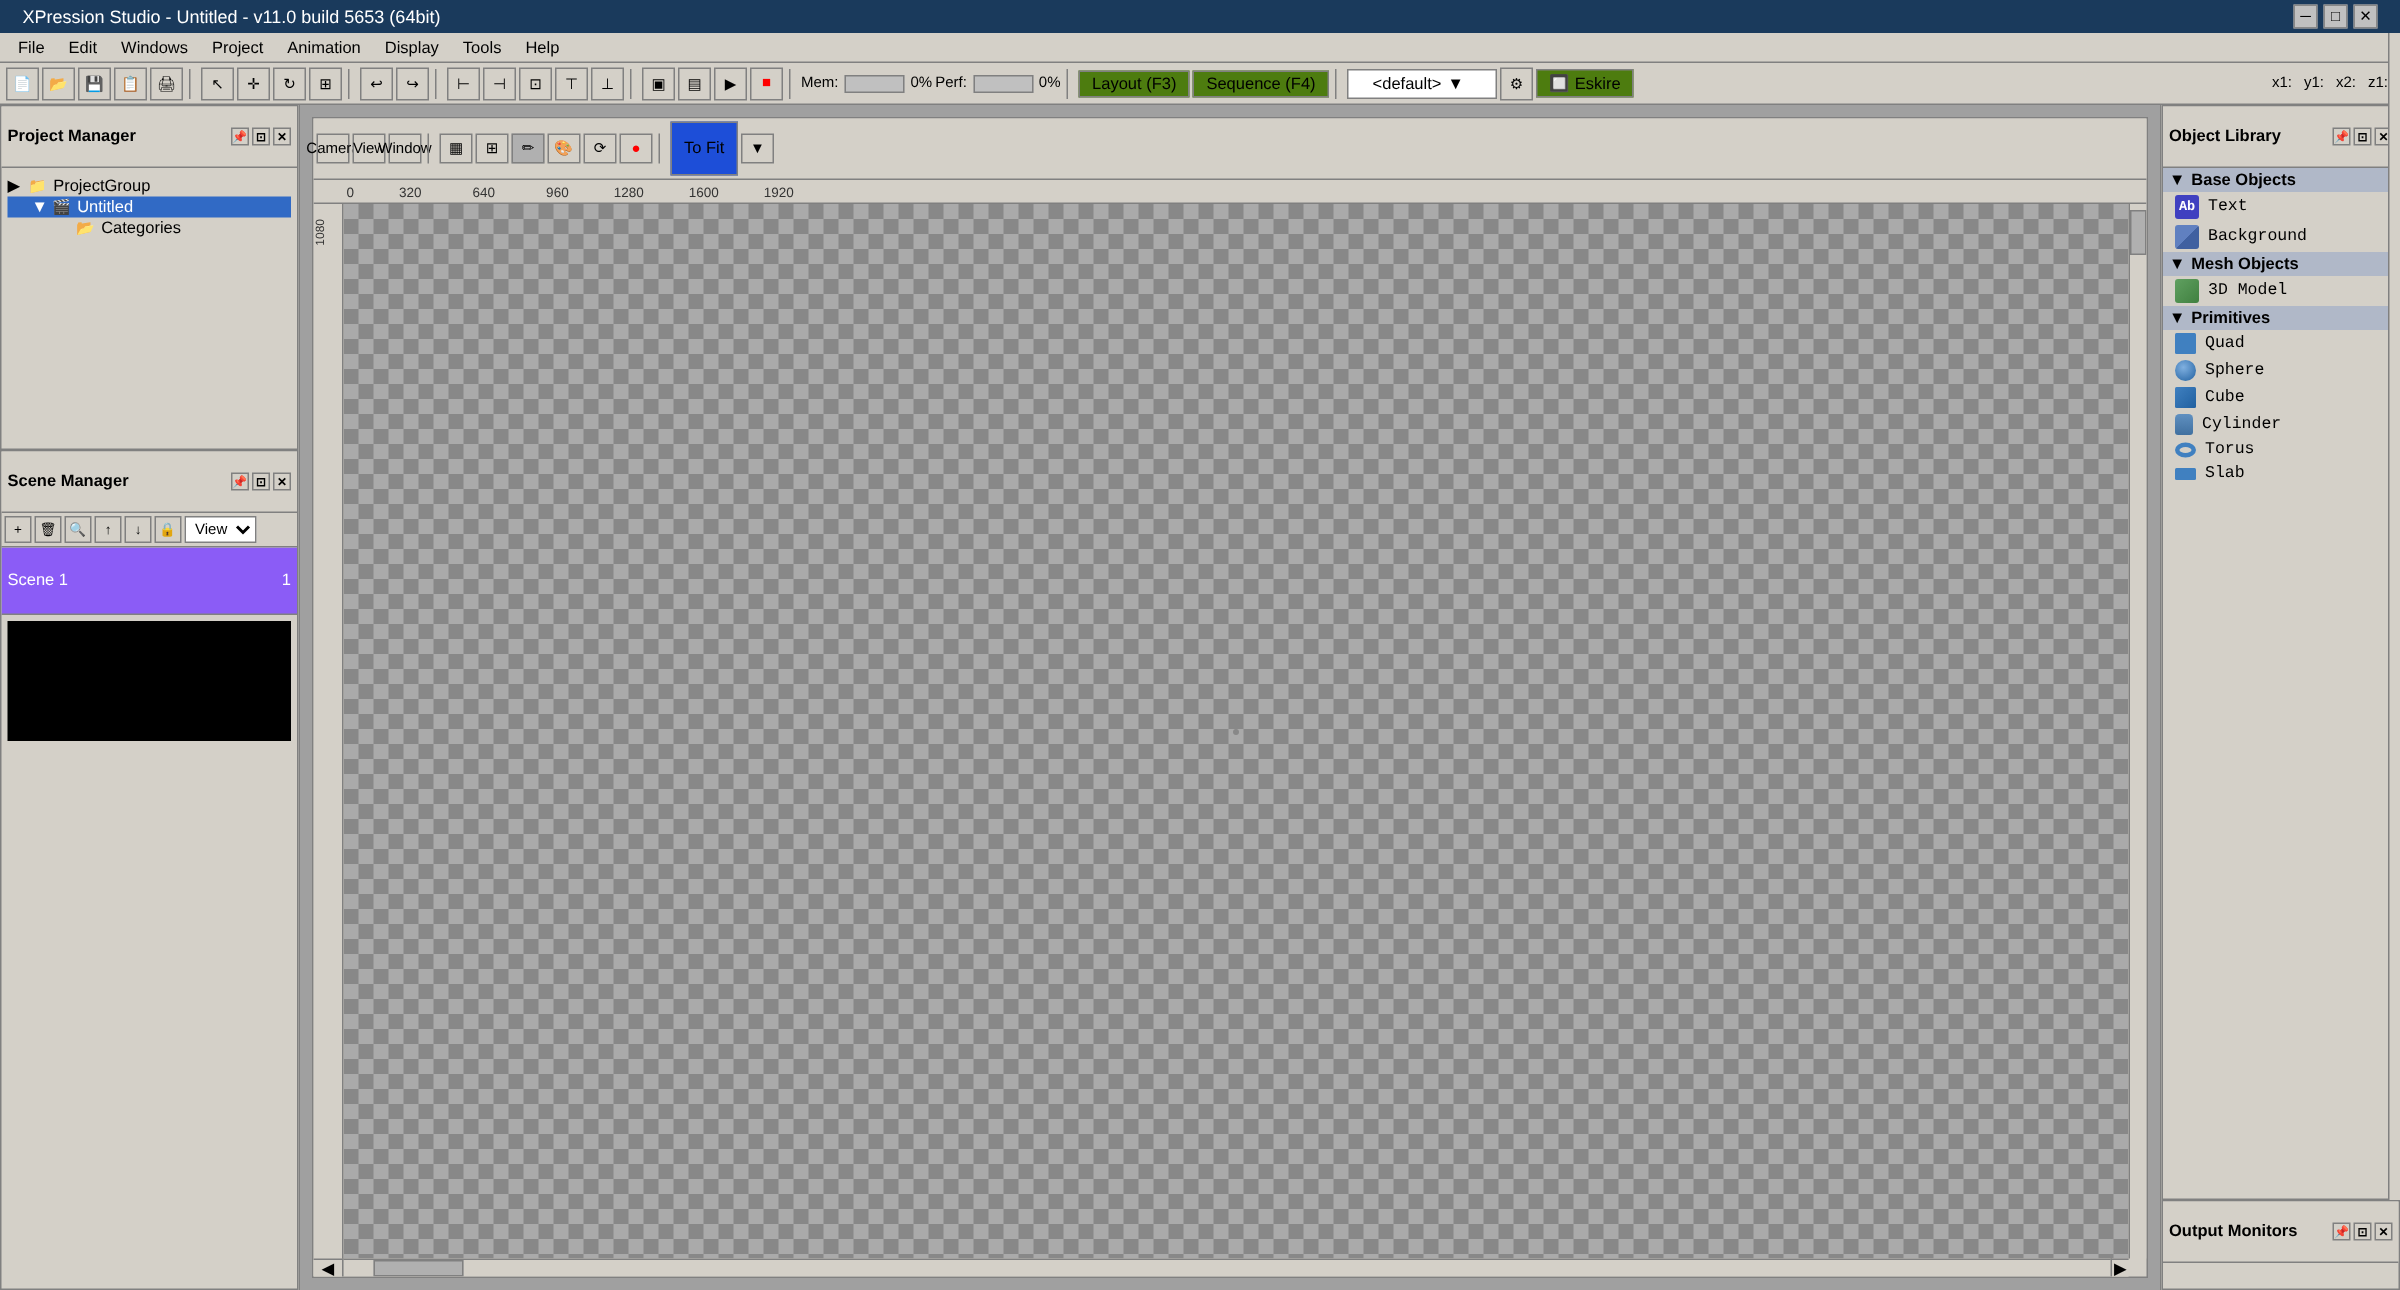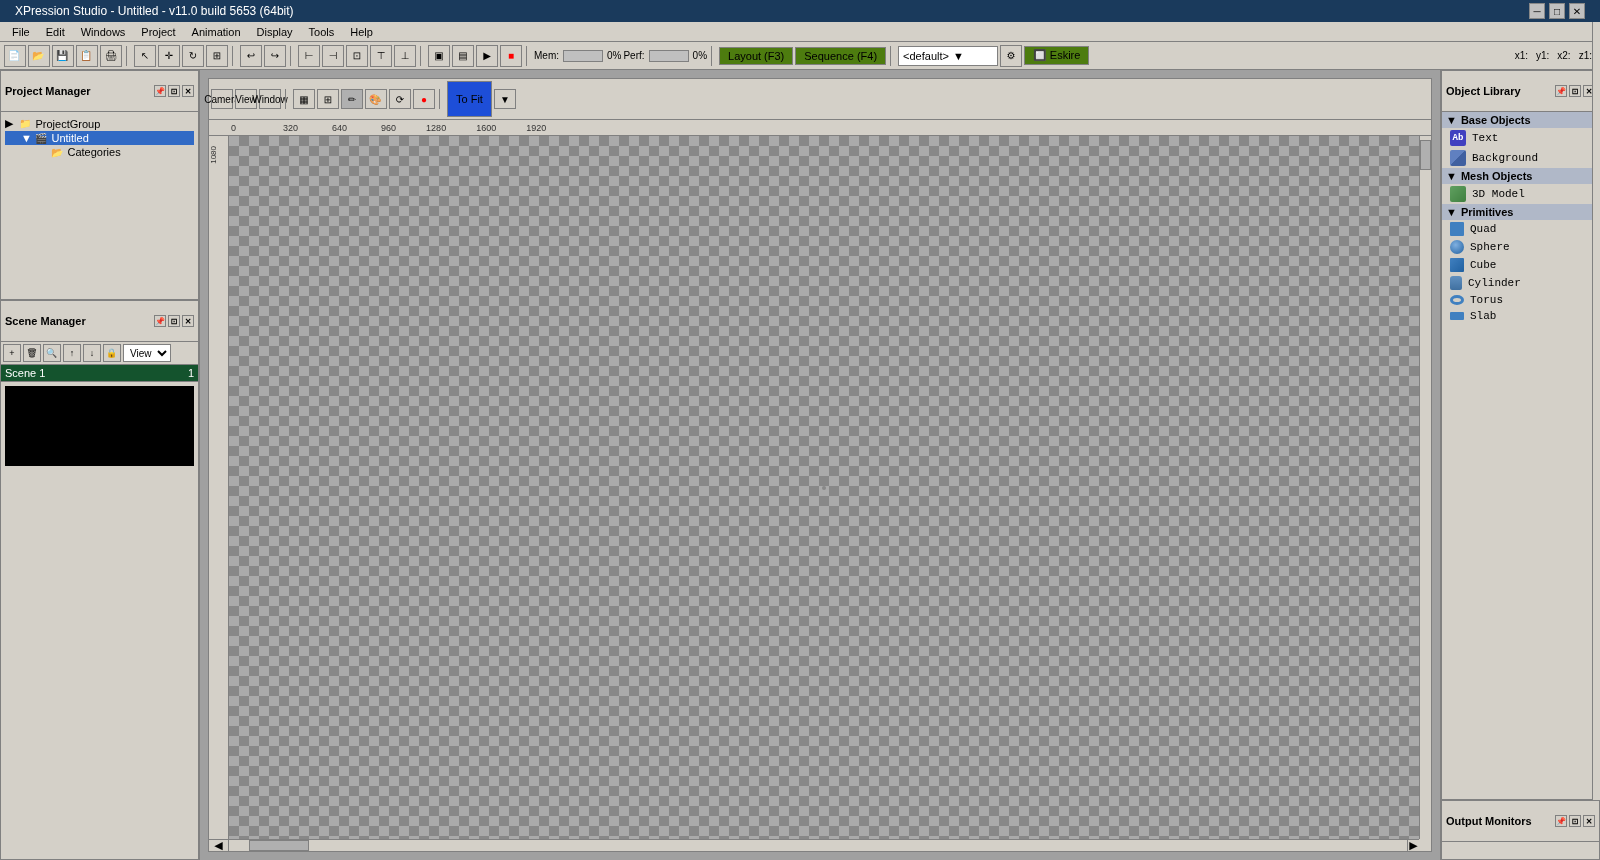--- a/index.html
+++ b/index.html
@@ -12,21 +12,21 @@
     #titlebar .controls span { cursor: pointer; width: 16px; height: 16px; display: flex; align-items: center; justify-content: center; font-size: 10px; border: 1px solid #888; background: #c0c0c0; color: #000; }
 
     
     #menubar { background: #d4d0c8; border-bottom: 1px solid #808080; height: 20px; display: flex; align-items: center; padding: 0 4px; }
     .menu-item { padding: 2px 8px; cursor: pointer; font-size: 11px; }
 
     
     #toolbar { background: #d4d0c8; border-bottom: 1px solid #808080; height: 28px; display: flex; align-items: center; padding: 2px 4px; gap: 2px; }
     .tb-btn { width: 22px; height: 22px; background: #d4d0c8; border: 1px solid #808080; display: flex; align-items: center; justify-content: center; cursor: pointer; font-size: 10px; }
     .tb-separator { width: 4px; height: 20px; border-left: 1px solid #808080; margin: 0 2px; }
-    .tb-dropdown { height: 20px; background: white; border: 1px solid #808080; padding: 0 4px; font-size: 11px; display: flex; align-items: center; gap: 4px; min-width: 100px; cursor: pointer; }
+    .tb-dropdown { height: 20px; background: white; border: 1px solid #808080; padding: 0 16px; font-size: 11px; display: flex; align-items: center; gap: 4px; min-width: 100px; cursor: pointer; }
     .tb-layout-btn { background: #4d7c0f; border: 1px solid #808080; padding: 2px 8px; cursor: pointer; font-size: 11px; }
     .perf-area { display: flex; align-items: center; gap: 4px; font-size: 10px; }
     .perf-bar { width: 40px; height: 12px; background: #c0c0c0; border: 1px solid #808080; }
 
     
     #main { display: flex; height: calc(860px - 22px - 20px - 28px); }
 
     
     #left-panel { width: 200px; background: #c8c8c8; border-right: 1px solid #808080; display: flex; flex-direction: column; }
     
@@ -40,21 +40,21 @@
     .tree-item { display: flex; align-items: center; gap: 4px; padding: 1px 0; cursor: pointer; }
     .tree-item.selected { background: #316ac5; color: white; }
     .tree-expand { width: 10px; }
     .tree-icon { font-size: 10px; }
     
     #scene-manager { flex: 1; display: flex; flex-direction: column; }
     .scene-toolbar { display: flex; align-items: center; gap: 2px; padding: 2px; border-bottom: 1px solid #808080; }
     .scene-tb-btn { width: 18px; height: 18px; border: 1px solid #808080; background: #d4d0c8; cursor: pointer; display: flex; align-items: center; justify-content: center; font-size: 9px; }
     .view-dropdown { height: 18px; border: 1px solid #808080; background: white; padding: 0 2px; font-size: 10px; }
     .scene-list { flex: 1; overflow: auto; }
-    .scene-item { display: flex; align-items: center; justify-content: space-between; padding: 2px 4px; background: #14532d; color: white; border-bottom: 1px solid #808080; }
+    .scene-item { display: flex; align-items: center; justify-content: space-between; padding: 16px 4px; background: #8b5cf6; color: white; border-bottom: 1px solid #808080; }
     .scene-preview { background: #000; margin: 4px; flex: 1; min-height: 80px; }
 
     
     #center { flex: 1; background: #a0a0a0; position: relative; }
     #viewport-panel { position: absolute; top: 8px; left: 8px; right: 8px; bottom: 8px; background: #d4d0c8; border: 1px solid #808080; display: flex; flex-direction: column; }
     .vp-header { background: #d4d0c8; border-bottom: 1px solid #808080; padding: 2px 4px; font-size: 11px; font-style: italic; }
     .vp-toolbar { background: #d4d0c8; border-bottom: 1px solid #808080; display: flex; align-items: center; gap: 2px; padding: 2px; }
     .vp-tb-btn { width: 22px; height: 20px; background: #d4d0c8; border: 1px solid #808080; cursor: pointer; display: flex; align-items: center; justify-content: center; font-size: 10px; }
     .vp-tb-btn.active { background: #b0b0b0; border-inset: 1px; }
     .vp-fit-btn { height: 20px; background: #1d4ed8; border: 1px solid #808080; padding: 17px 8px; cursor: pointer; font-size: 11px; display: flex; align-items: center; }
@@ -241,21 +241,21 @@
         <div class="tb-separator"></div>
         <div class="vp-fit-btn">
           <span>To Fit</span>
         </div>
         <div class="vp-tb-btn">▼</div>
       </div>
       <div class="vp-content">
 
         <div class="vp-ruler-top">
           <span style="font-size:9px; color:#333; margin-left:2px;">0</span>
-          <span style="font-size:9px; color:#333; margin-left:47px;">320</span>
+          <span style="font-size:9px; color:#333; margin-left:30px;">320</span>
           <span style="font-size:9px; color:#333; margin-left:34px;">640</span>
           <span style="font-size:9px; color:#333; margin-left:34px;">960</span>
           <span style="font-size:9px; color:#333; margin-left:30px;">1280</span>
           <span style="font-size:9px; color:#333; margin-left:30px;">1600</span>
           <span style="font-size:9px; color:#333; margin-left:30px;">1920</span>
         </div>
 
         <div class="vp-canvas">
 
           <div style="position:absolute; left:50%; top:50%; width:4px; height:4px; background:#888; border-radius:50%; transform:translate(-50%,-50%);"></div>

